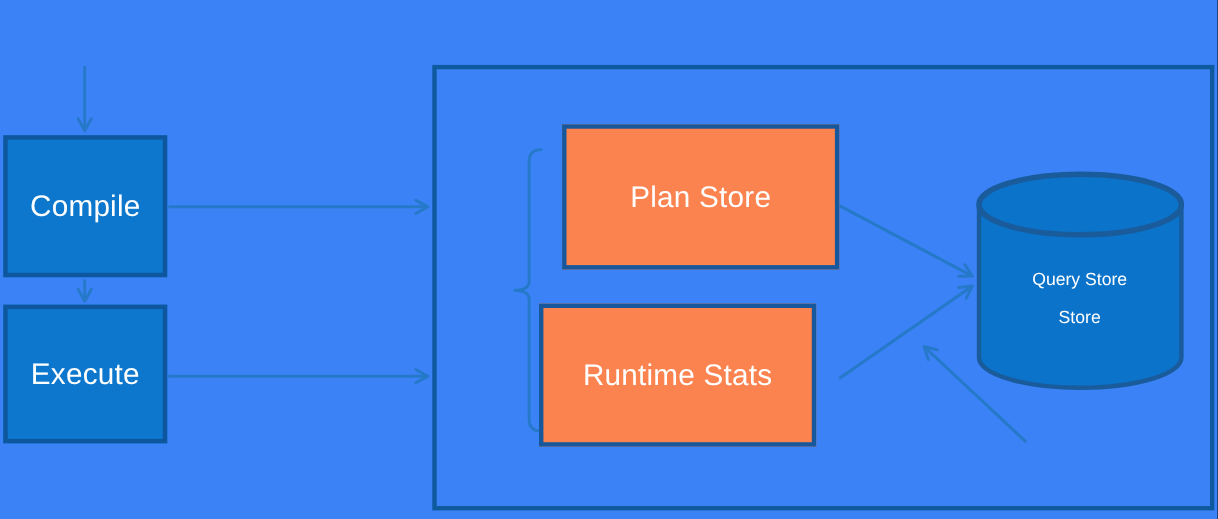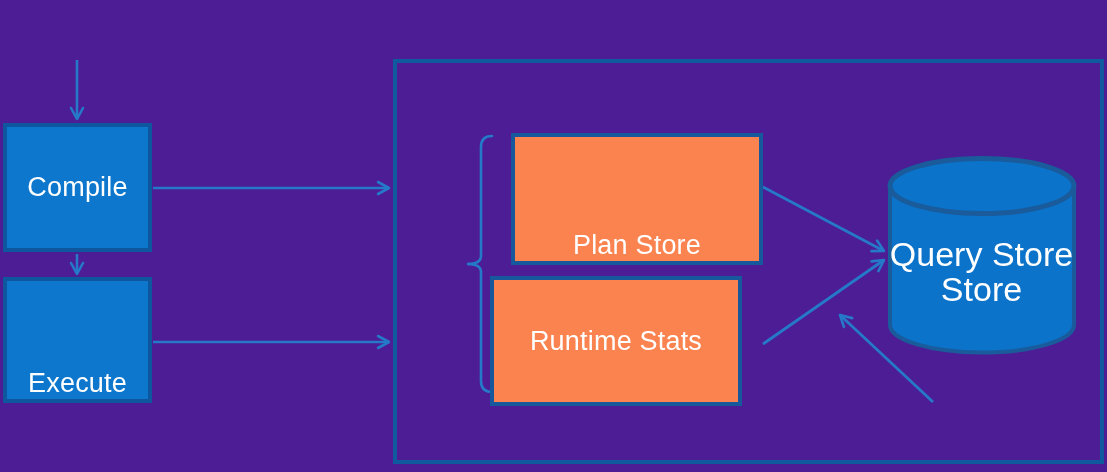--- a/index.html
+++ b/index.html
@@ -5,21 +5,21 @@
   html, body {
     margin: 0;
     padding: 0;
     background: #000000;
     font-family: "Liberation Sans", "DejaVu Sans", sans-serif;
   }
   #diagram-canvas {
     position: relative;
     width: 1107px;
     height: 472px;
-    background: #4c1d95;
+    background: #3b82f6;
     overflow: hidden;
   }
   #connectors-svg {
     position: absolute;
     left: 0; top: 0;
     width: 1107px; height: 472px;
     pointer-events: none;
   }
   .node {
     position: absolute;
@@ -35,41 +35,41 @@
   }
   .blue-node {
     background: #0c77cc;
     border: 4px solid #0e579e;
   }
   .orange-node {
     background: #fb8350;
     border: 4px solid #17589c;
   }
   #compile-node  { left: 3px;   top: 123px; width: 149px; height: 129px; }
-  #execute-node  { left: 3px;   top: 277px; width: 149px; height: 126px; align-items: flex-end; }
+  #execute-node  { left: 3px;   top: 277px; width: 149px; height: 126px; }
   #query-store-container-box {
     position: absolute;
     left: 393px; top: 59px;
     width: 711px; height: 405px;
     box-sizing: border-box;
     border: 4px solid #0f5a9e;
     background: transparent;
   }
-  #plan-store-node    { left: 511px; top: 133px; width: 252px; height: 132px; align-items: flex-end; }
+  #plan-store-node    { left: 511px; top: 113px; width: 252px; height: 132px; }
   #runtime-stats-node { left: 490px; top: 276px; width: 252px; height: 130px; }
   #cylinder-label {
     position: absolute;
     left: 888px; top: 232px;
     width: 187px; height: 80px;
     display: flex;
     flex-direction: column;
     align-items: center;
     justify-content: center;
     color: #ffffff;
-    font-size: 34px;
+    font-size: 16px;
     line-height: 35px;
     text-align: center;
   }
 </style>
 </head>
 <body>
 
 <div id="diagram-canvas">
 
   <svg id="connectors-svg" viewBox="0 0 1107 472" xmlns="http://www.w3.org/2000/svg">

